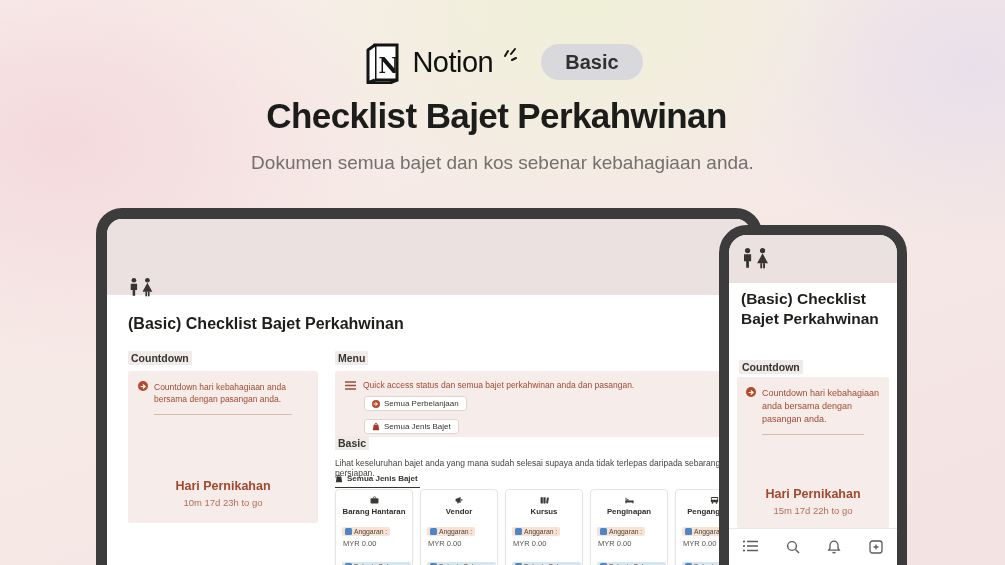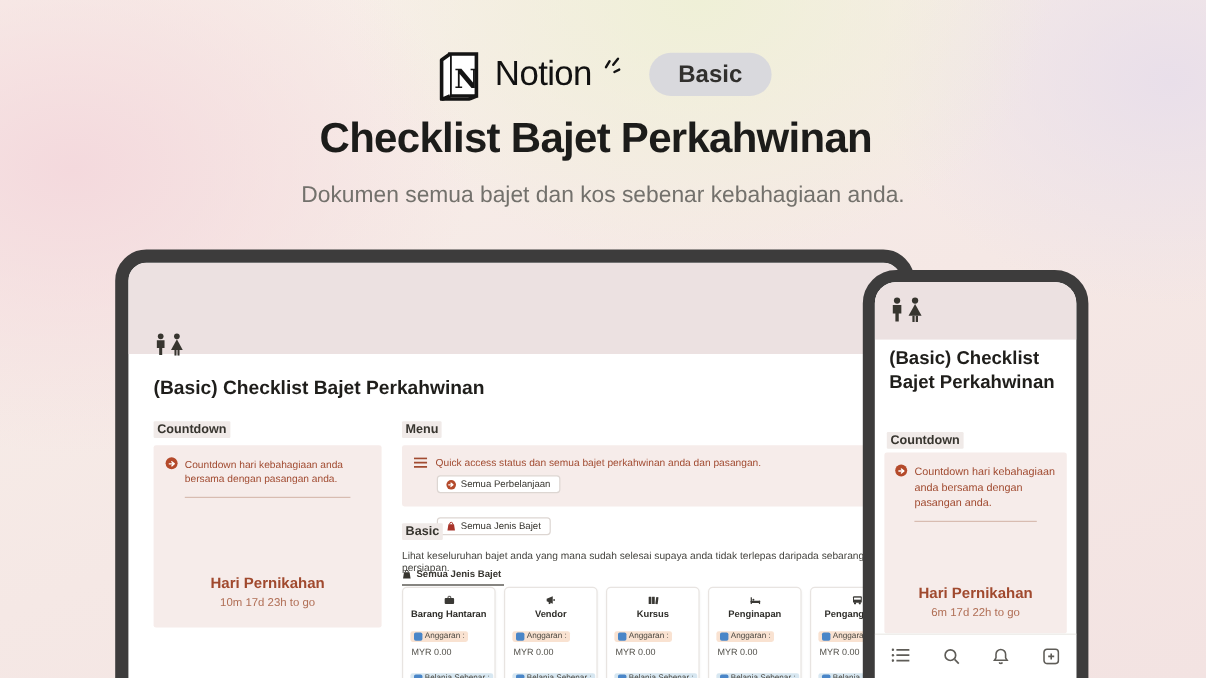--- a/index.html
+++ b/index.html
@@ -46,25 +46,25 @@
   .divider{border:none;border-top:1px solid #d8bcb1;margin:8px 0 0 16px;width:calc(100% - 32px);}
   .event{text-align:center;}
   .event-name{font-size:12.5px;font-weight:800;color:#a0492e;}
   .event-left{font-size:9.5px;color:#b06e55;margin-top:4px;}
   
   .t-count-h{left:21px;top:133px;}
   .t-count-panel{left:21px;top:152px;width:190px;height:152px;padding:10px 10px 0 10px;
     display:flex;flex-direction:column;}
   .t-count-panel .event{margin-top:64px;}
   .t-menu-h{left:228px;top:133px;}
-  .t-menu-panel{left:228px;top:152px;width:416px;height:51px;padding:9px 10px;}
+  .t-menu-panel{left:228px;top:152px;width:416px;height:66px;padding:9px 10px;}
   .menu-row{display:flex;gap:7px;align-items:flex-start;}
   .hamb{flex:0 0 auto;color:#a14b31;margin-top:1px;}
   .menu-text{font-size:8.5px;color:#a14b31;margin:0;}
-  .menu-btns{margin:6px 0 0 19px;display:flex;flex-direction:column;gap:20px;align-items:flex-start;}
+  .menu-btns{margin:6px 0 0 19px;display:flex;flex-direction:column;gap:8px;align-items:flex-start;}
   .n-btn{display:inline-flex;align-items:center;gap:4px;background:#fff;border:1px solid #ddd6d2;
     border-radius:3px;padding:2px 7px;font-size:8px;color:#37352f;cursor:pointer;}
   
   .t-bajet-h{left:228px;top:218px;}
   .bajet-desc{position:absolute;left:228px;top:239px;font-size:8.5px;color:#45443f;margin:0;}
   .bajet-tab{position:absolute;left:228px;top:255px;display:inline-flex;align-items:center;gap:4px;
     font-size:8px;font-weight:600;color:#37352f;border-bottom:1.5px solid #37352f;padding:0 2px 4px 0;cursor:pointer;}
   .cards{position:absolute;left:228px;top:270px;display:flex;gap:7px;}
   .card{width:78px;flex:0 0 auto;background:#fff;border:1px solid #e8e4e1;border-radius:4px;
     box-shadow:0 1px 2px rgba(0,0,0,.05);padding:6px 6px 8px 6px;box-sizing:border-box;cursor:pointer;}
@@ -317,21 +317,21 @@
         <span class="circle-ic">
           <svg width="7" height="7" viewBox="0 0 10 10">
               <path d="M1.5 5 h5 M4.5 2.5 L7.5 5 L4.5 7.5" stroke="#fff" stroke-width="1.6" fill="none" stroke-linecap="round" stroke-linejoin="round"></path>
             </svg>
         </span>
         <p class="callout-text">Countdown hari kebahagiaan anda bersama dengan pasangan anda.</p>
       </div>
       <hr class="divider">
       <div class="event">
         <div class="event-name">Hari Pernikahan</div>
-        <div class="event-left">6m 17d 22h to go</div>
+        <div class="event-left">15m 17d 22h to go</div>
       </div>
     </div>
 
     <div class="p-nav">
       <span class="nav-btn">
         <svg width="15" height="12" viewBox="0 0 15 12">
             <g stroke="currentColor" stroke-width="1.4">
               <path d="M4 1.5 h11 M4 6 h11 M4 10.5 h11"></path>
             </g>
             <g fill="currentColor">

